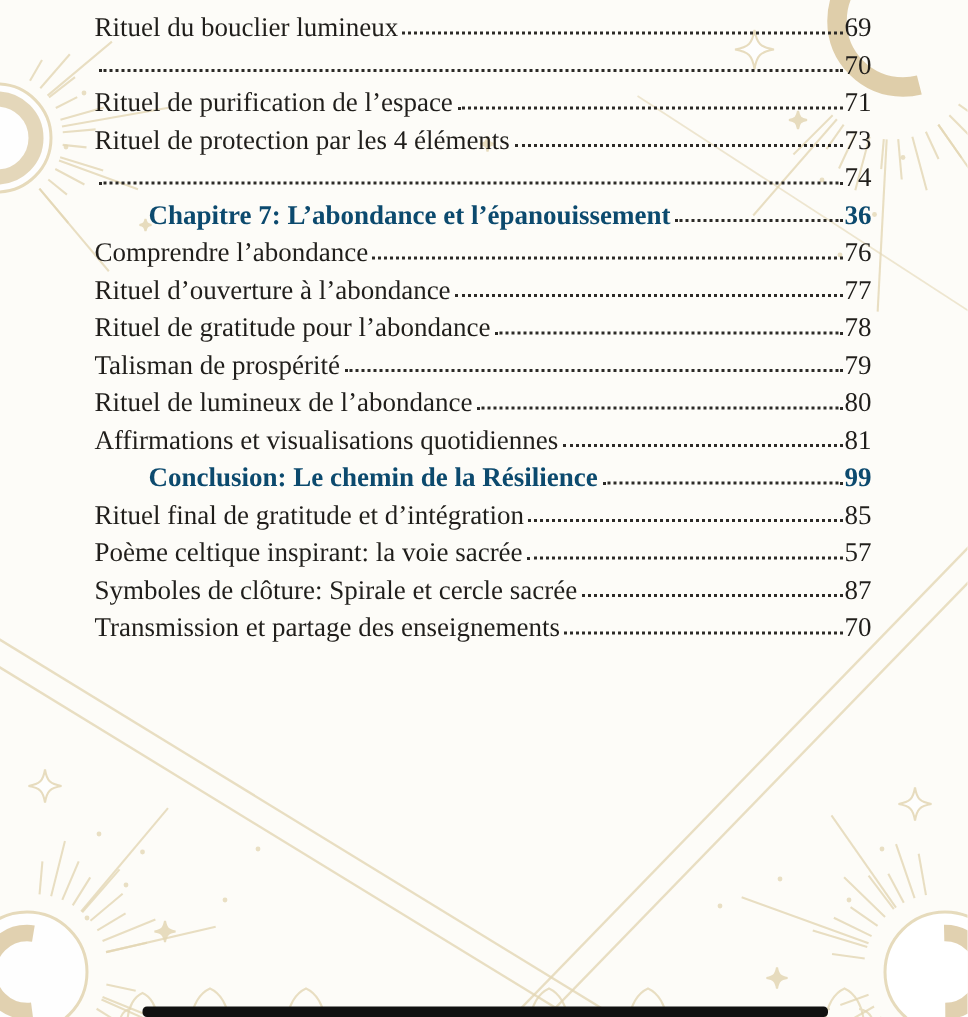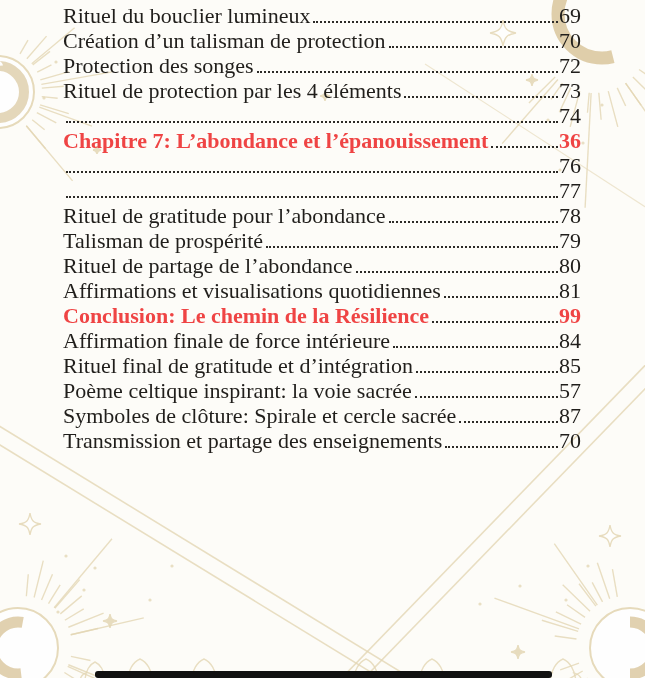--- a/index.html
+++ b/index.html
@@ -3,25 +3,25 @@
 <meta charset="utf-8">
 <style>
   html,body{margin:0;padding:0;}
   body{
     width:645px;height:678px;position:relative;overflow:hidden;
     background:#fdfcf8;
     font-family:"Liberation Serif","DejaVu Serif",serif;
   }
   .decor{position:absolute;left:0;top:0;z-index:1;}
   .toc{position:absolute;left:63px;right:64px;top:4px;z-index:2;}
-  .toc-row{display:flex;align-items:flex-end;height:25px;font-size:22px;color:#201e1b;}
+  .toc-row{display:flex;align-items:flex-end;height:25px;font-size:18px;color:#201e1b;}
   .toc-row .t{white-space:nowrap;}
   .toc-row .leader{flex:1;border-bottom:2px dotted #2c2a27;margin:0 1px 6px 3px;min-width:12px;}
   .toc-row .p{white-space:nowrap;text-align:center;}
-  .toc-row.bold{font-weight:bold;color:#ef4444;}
+  .toc-row.bold{font-weight:bold;color:#0c4a6e;margin-left:36px;}
   .home-bar{position:absolute;left:95px;bottom:0;width:457px;height:7px;background:#111;border-radius:3px;z-index:3;}
 </style>
 </head>
 <body>
 
 <svg class="decor" width="645" height="678" viewBox="0 0 645 678">
   <g id="g-ribbons">
       <line x1="-80" y1="396" x2="560" y2="788" stroke="#e4d7b5" stroke-width="1.6" opacity="0.8"></line>
       <line x1="-71" y1="383" x2="569" y2="775" stroke="#e4d7b5" stroke-width="1.6" opacity="0.8"></line>
       <line x1="706" y1="326" x2="246" y2="800" stroke="#e4d7b5" stroke-width="1.6" opacity="0.8"></line>
@@ -147,82 +147,78 @@
     </g>
 </svg>
 
 <div class="toc">
     <div class="toc-row">
     <span class="t">Rituel du bouclier lumineux</span>
     <span class="leader"></span>
     <span class="p">69</span>
   </div>
     <div class="toc-row">
-    <span class="t">Création d’un talisman de protection</span>
     <span class="leader"></span>
     <span class="p">70</span>
   </div>
     <div class="toc-row">
-    <span class="t">Protection des songes</span>
-    <span class="leader"></span>
-    <span class="p">72</span>
+    <span class="t">Rituel de purification de l’espace</span>
+    <span class="leader"></span>
+    <span class="p">71</span>
   </div>
     <div class="toc-row">
     <span class="t">Rituel de protection par les 4 éléments</span>
     <span class="leader"></span>
     <span class="p">73</span>
   </div>
     <div class="toc-row">
     <span class="leader"></span>
     <span class="p">74</span>
   </div>
     <div class="toc-row bold">
     <span class="t">Chapitre 7: L’abondance et l’épanouissement</span>
     <span class="leader"></span>
     <span class="p">36</span>
   </div>
     <div class="toc-row">
+    <span class="t">Comprendre l’abondance</span>
     <span class="leader"></span>
     <span class="p">76</span>
   </div>
     <div class="toc-row">
+    <span class="t">Rituel d’ouverture à l’abondance</span>
     <span class="leader"></span>
     <span class="p">77</span>
   </div>
     <div class="toc-row">
     <span class="t">Rituel de gratitude pour l’abondance</span>
     <span class="leader"></span>
     <span class="p">78</span>
   </div>
     <div class="toc-row">
     <span class="t">Talisman de prospérité</span>
     <span class="leader"></span>
     <span class="p">79</span>
   </div>
     <div class="toc-row">
-    <span class="t">Rituel de partage de l’abondance</span>
+    <span class="t">Rituel de lumineux de l’abondance</span>
     <span class="leader"></span>
     <span class="p">80</span>
   </div>
     <div class="toc-row">
     <span class="t">Affirmations et visualisations quotidiennes</span>
     <span class="leader"></span>
     <span class="p">81</span>
   </div>
     <div class="toc-row bold">
     <span class="t">Conclusion: Le chemin de la Résilience</span>
     <span class="leader"></span>
     <span class="p">99</span>
   </div>
     <div class="toc-row">
-    <span class="t">Affirmation finale de force intérieure</span>
-    <span class="leader"></span>
-    <span class="p">84</span>
-  </div>
-    <div class="toc-row">
     <span class="t">Rituel final de gratitude et d’intégration</span>
     <span class="leader"></span>
     <span class="p">85</span>
   </div>
     <div class="toc-row">
     <span class="t">Poème celtique inspirant: la voie sacrée</span>
     <span class="leader"></span>
     <span class="p">57</span>
   </div>
     <div class="toc-row">

